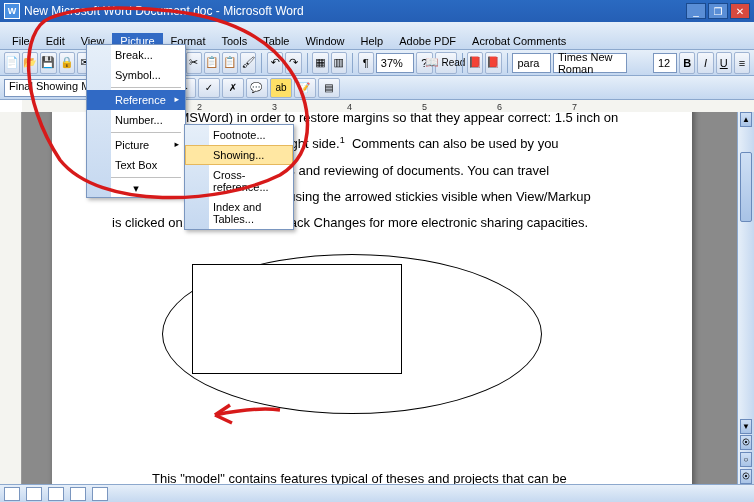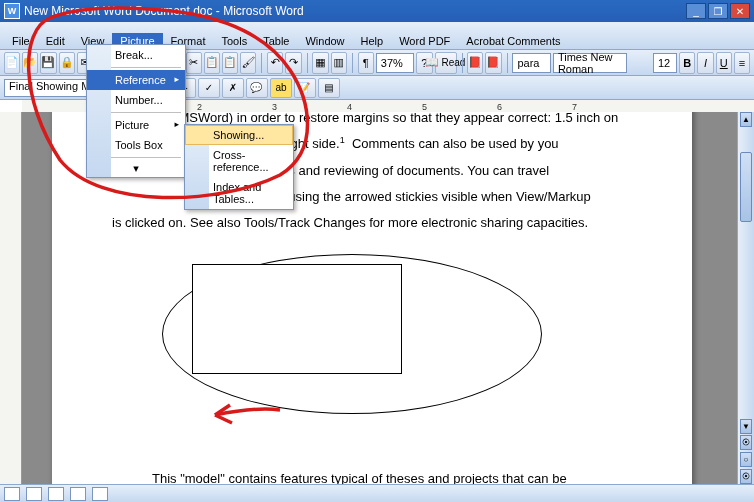--- a/index.html
+++ b/index.html
@@ -81,21 +81,21 @@
 <div class="menubar">
   <div class="menu-item">File</div>
   <div class="menu-item">Edit</div>
   <div class="menu-item">View</div>
   <div class="menu-item active">Picture</div>
   <div class="menu-item">Format</div>
   <div class="menu-item">Tools</div>
   <div class="menu-item">Table</div>
   <div class="menu-item">Window</div>
   <div class="menu-item">Help</div>
-  <div class="menu-item">Word PDF</div>
+  <div class="menu-item">Adobe PDF</div>
   <div class="menu-item">Acrobat Comments</div>
 </div>
 
 <div class="toolbar1">
   <div class="tbtn">📄</div>
   <div class="tbtn">📂</div>
   <div class="tbtn">💾</div>
   <div class="tbtn">🔒</div>
   <div class="tbtn">✉</div>
   <div class="tbtn">🖨</div>
@@ -196,32 +196,34 @@
   <div class="viewbtn"></div>
   <div class="viewbtn"></div>
   <div class="viewbtn"></div>
   <div class="viewbtn"></div>
   <div class="viewbtn"></div>
 </div>
 
 <div class="dropdown">
   <div class="iconcol"></div>
   <div class="ditem">Break...</div>
+  <div class="ditem">Symbol...</div>
   <div class="sep"></div>
   <div class="ditem hasarrow highlight">Reference</div>
   <div class="ditem">Number...</div>
   <div class="sep"></div>
   <div class="ditem hasarrow">Picture</div>
-  <div class="ditem">Tools Box</div>
+  <div class="ditem">Text Box</div>
   <div class="sep"></div>
   <div class="ditem" style="text-align:center;padding:2px;">▾</div>
 </div>
 
 <div class="submenu">
   <div class="iconcol"></div>
+  <div class="ditem">Footnote...</div>
   <div class="ditem highlight">Showing...</div>
   <div class="ditem">Cross-reference...</div>
   <div class="ditem">Index and Tables...</div>
 </div>
 
 <div class="annot" style="left:0;top:0;">
   <svg viewBox="0 0 754 502">
     <path d="M 50 18 C 20 30, 20 100, 60 160 C 100 210, 220 205, 280 175 C 320 150, 310 100, 290 70 C 270 40, 230 15, 160 10 C 100 5, 70 10, 50 18 Z" fill="none" stroke="#d71a1a" stroke-width="3.5"></path>
     <path d="M 280 410 C 265 408, 240 410, 215 415" fill="none" stroke="#d71a1a" stroke-width="3.5"></path>
     <path d="M 215 415 L 230 405 M 215 415 L 232 423" fill="none" stroke="#d71a1a" stroke-width="3.5"></path>

